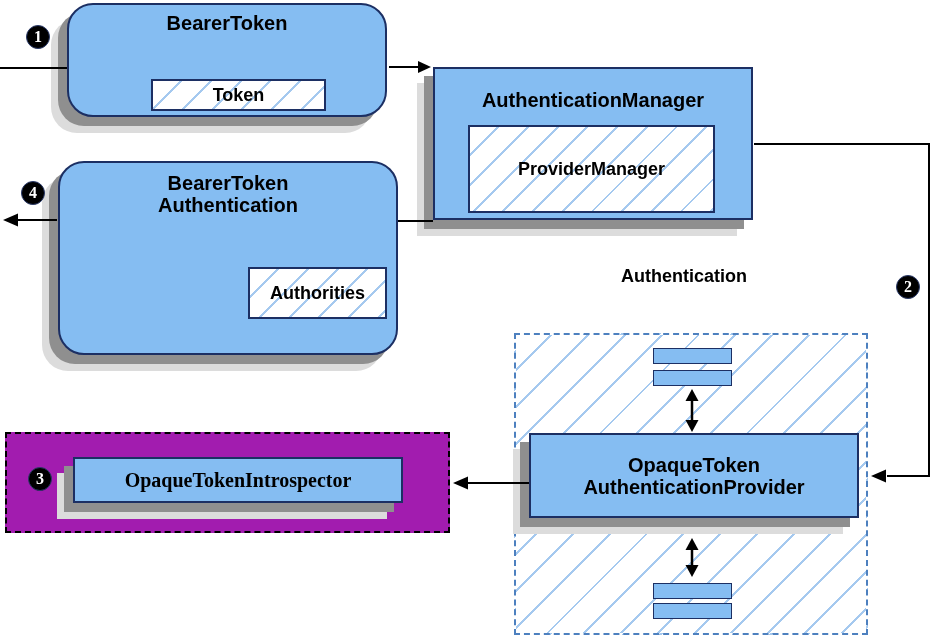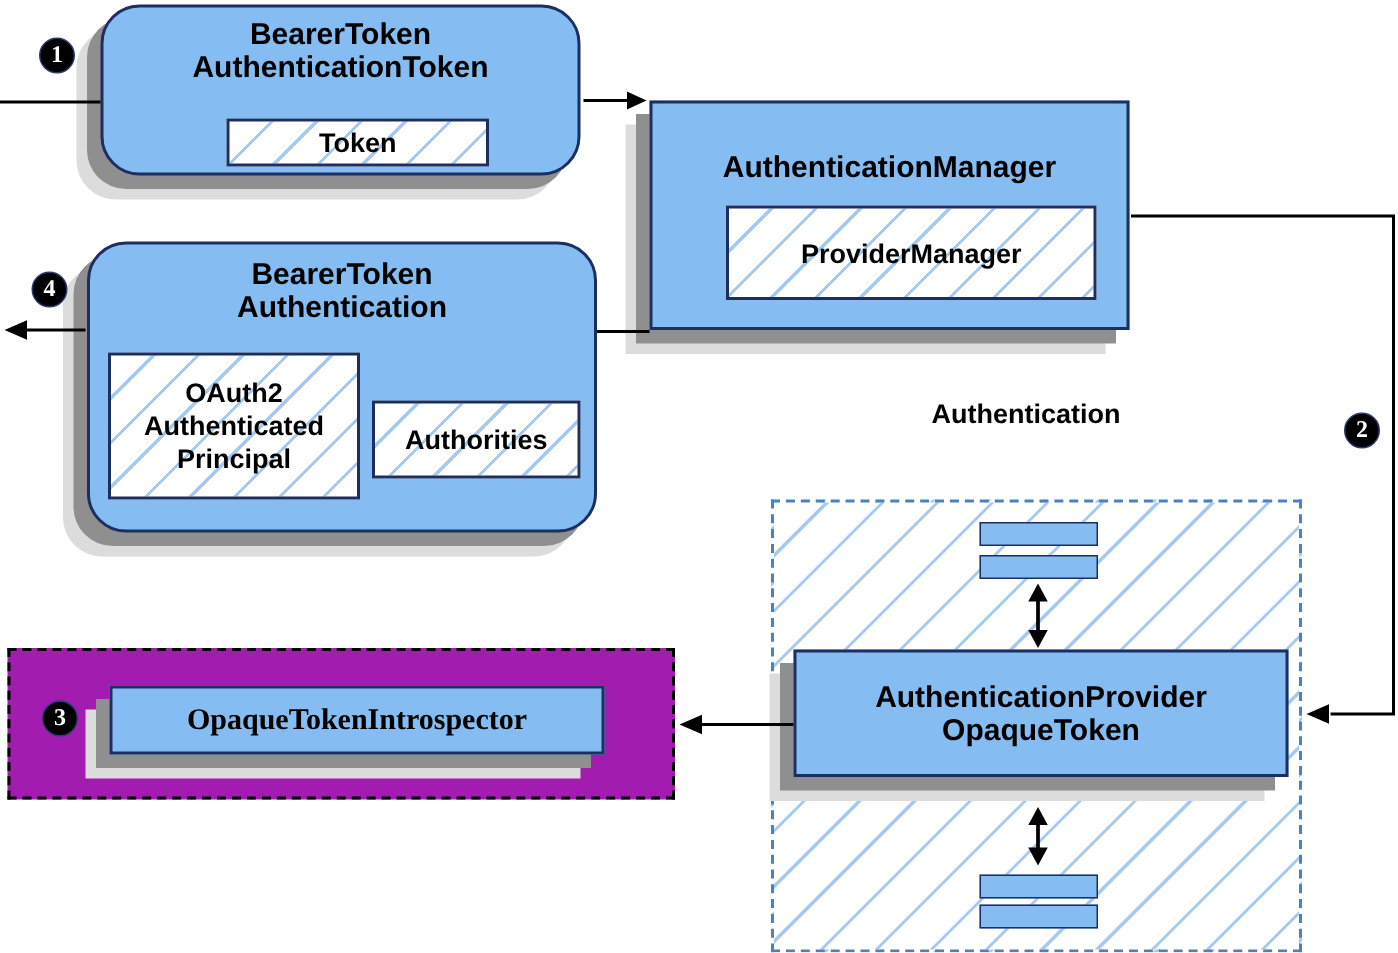--- a/index.html
+++ b/index.html
@@ -63,74 +63,68 @@
   }
   .floating-label{
     position:absolute;text-align:center;font-weight:bold;font-size:18px;line-height:23px;z-index:2;
   }
   .connectors{position:absolute;left:0;top:0;z-index:4;pointer-events:none;}
   .connectors path{stroke:var(--arrow);fill:none;stroke-width:2;}
   .connectors polygon{fill:var(--arrow);stroke:none;}
   .connectors .thick{stroke-width:2.5;}
   .title-pad-sm{padding-top:7px;}
   .title-pad-md{padding-top:9px;}
-  .title-pad-lg{padding-top:32px;}
+  .title-pad-lg{padding-top:20px;}
 </style>
 </head>
 <body>
 
 <div class="canvas">
 
   <div class="dashed-black" style="left:5px;top:432px;width:445px;height:101px;">
     <div class="node" style="left:66px;top:23px;width:330px;height:46px;display:flex;align-items:center;justify-content:center;">
       <div class="node-title">OpaqueTokenIntrospector</div>
     </div>
   </div>
 
   <div class="dashed-blue" style="left:514px;top:333px;width:354px;height:302px;">
     <div class="bar" style="left:137px;top:13px;"></div>
     <div class="bar" style="left:137px;top:35px;"></div>
     <div class="node" style="left:13px;top:98px;width:330px;height:85px;display:flex;flex-direction:column;align-items:center;justify-content:center;">
+      <div class="node-title">OpaqueToken</div>
       <div class="node-title">AuthenticationProvider</div>
-      <div class="node-title">OpaqueToken</div>
     </div>
     <div class="bar" style="left:137px;top:248px;"></div>
     <div class="bar" style="left:137px;top:268px;"></div>
   </div>
 
   <div class="floating-label" style="left:584px;top:265px;width:200px;">
     <div>Authentication</div>
   </div>
 
   <div class="node rounded" style="left:67px;top:3px;width:320px;height:114px;">
     <div class="node-title title-pad-sm">
       <div>BearerToken</div>
-      <div>AuthenticationToken</div>
     </div>
     <div class="inner" style="left:82px;top:74px;width:175px;height:32px;">
       <span>Token</span>
     </div>
   </div>
 
   <div class="node" style="left:433px;top:67px;width:320px;height:153px;">
     <div class="node-title title-pad-lg">AuthenticationManager</div>
-    <div class="inner" style="left:33px;top:68px;width:247px;height:63px;margin-left:16px;">
+    <div class="inner" style="left:33px;top:56px;width:247px;height:88px;">
       <span>ProviderManager</span>
     </div>
   </div>
 
   <div class="node rounded" style="left:58px;top:161px;width:340px;height:194px;">
     <div class="node-title title-pad-md">
       <div>BearerToken</div>
       <div>Authentication</div>
-    </div>
-    <div class="inner" style="left:12px;top:72px;width:168px;height:98px;flex-direction:column;">
-      <div>OAuth2</div>
-      <div>Authenticated</div>
-      <div>Principal</div>
     </div>
     <div class="inner" style="left:188px;top:104px;width:139px;height:52px;">
       <span>Authorities</span>
     </div>
   </div>
 
   <svg class="connectors" width="932" height="635" viewBox="0 0 932 635">
     <g>
       <path d="M0 68 H67"></path>
     </g>

